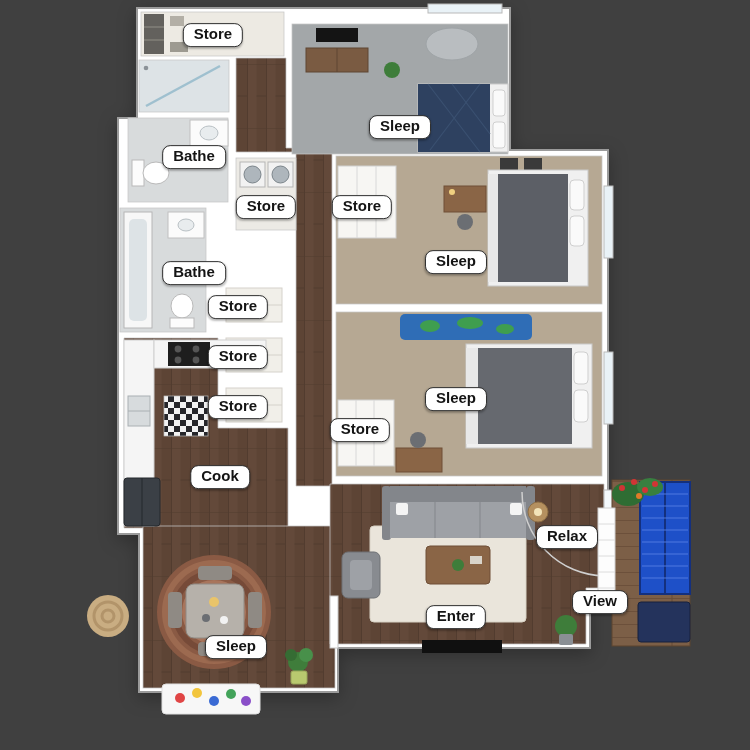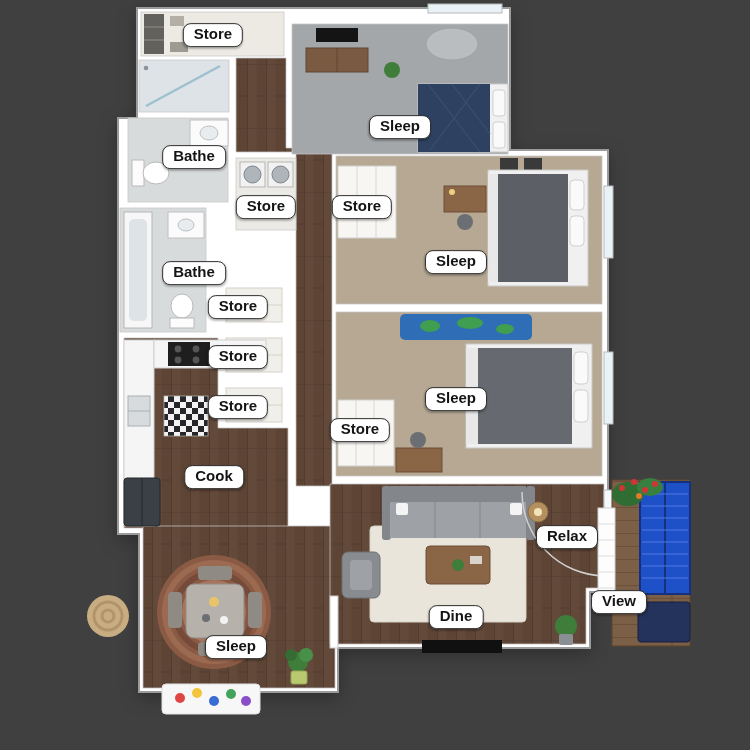--- a/index.html
+++ b/index.html
@@ -304,19 +304,19 @@
   <div class="room-label" style="left:194px; top:157px">Bathe</div>
   <div class="room-label" style="left:266px; top:207px">Store</div>
   <div class="room-label" style="left:362px; top:207px">Store</div>
   <div class="room-label" style="left:456px; top:262px">Sleep</div>
   <div class="room-label" style="left:194px; top:273px">Bathe</div>
   <div class="room-label" style="left:238px; top:307px">Store</div>
   <div class="room-label" style="left:238px; top:357px">Store</div>
   <div class="room-label" style="left:238px; top:407px">Store</div>
   <div class="room-label" style="left:456px; top:399px">Sleep</div>
   <div class="room-label" style="left:360px; top:430px">Store</div>
-  <div class="room-label" style="left:214px; top:477px">Cook</div>
+  <div class="room-label" style="left:220px; top:477px">Cook</div>
   <div class="room-label" style="left:567px; top:537px">Relax</div>
-  <div class="room-label" style="left:619px; top:602px">View</div>
-  <div class="room-label" style="left:456px; top:617px">Dine</div>
+  <div class="room-label" style="left:600px; top:602px">View</div>
+  <div class="room-label" style="left:456px; top:617px">Enter</div>
   <div class="room-label" style="left:236px; top:647px">Sleep</div>
 
 </div>
 
 </body></html>

